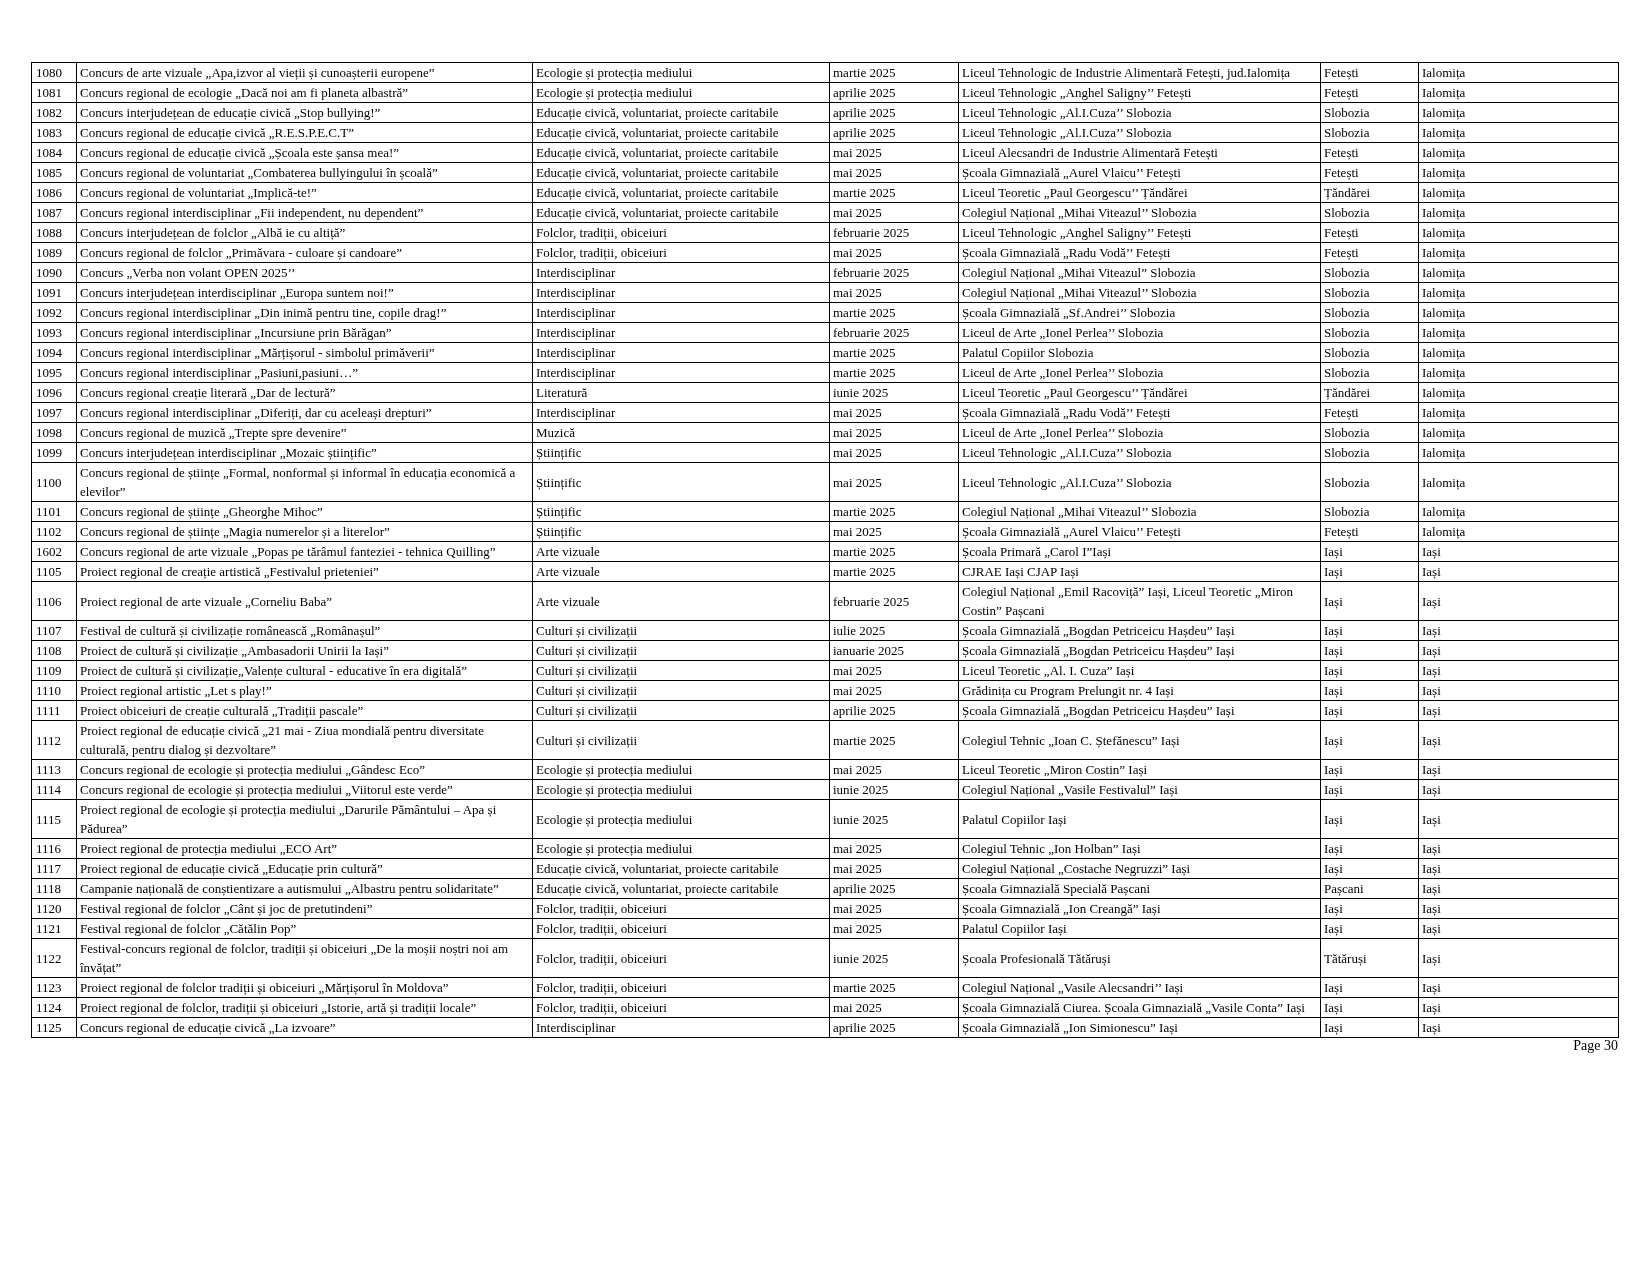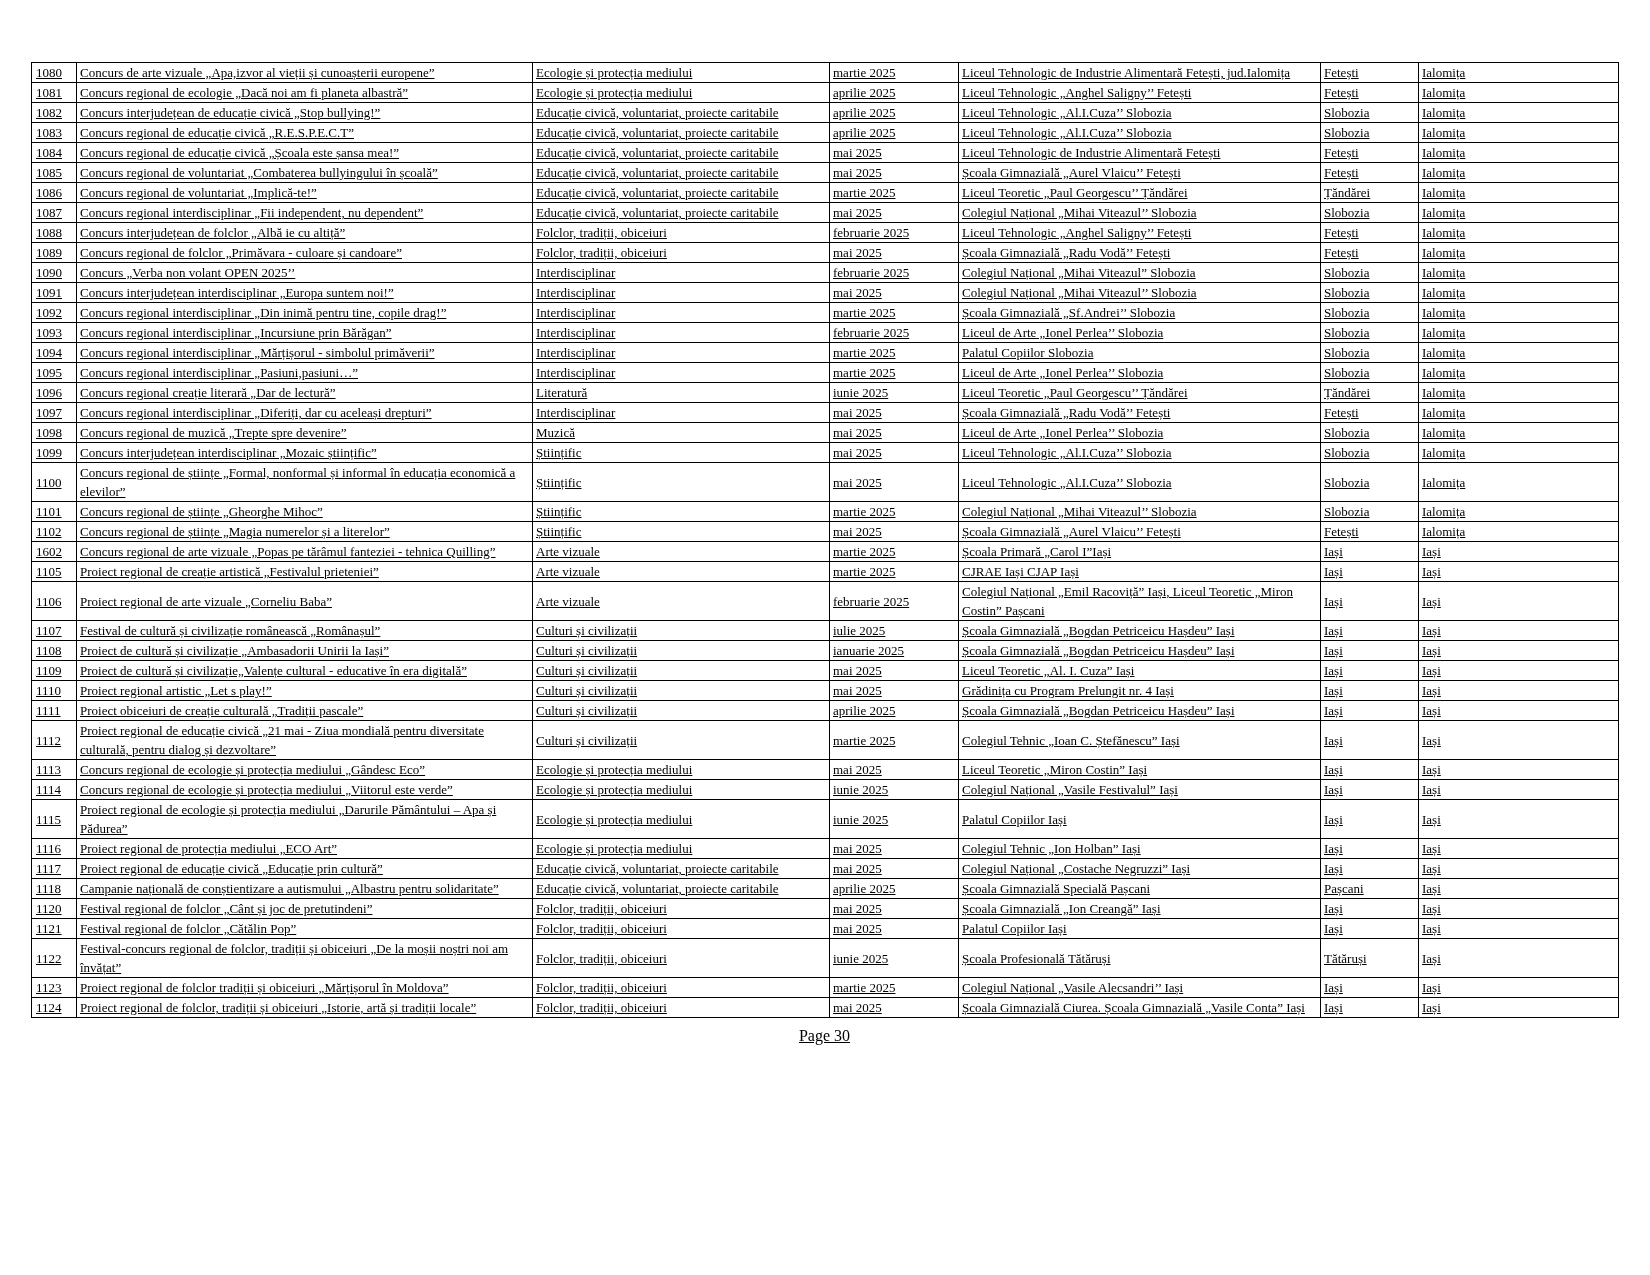--- a/index.html
+++ b/index.html
@@ -4,21 +4,21 @@
 <style>
   * { box-sizing: border-box; }
   html, body { margin: 0; padding: 0; }
   body {
     width: 1650px;
     height: 1275px;
     background: #ffffff;
     color: #000000;
     font-family: "Liberation Serif", "DejaVu Serif", serif;
   }
-  .sheet { padding: 62px 42px 0 31px; text-decoration: underline; }
+  .sheet { padding: 62px 42px 0 31px; }
   table.doc {
     border-collapse: collapse;
     table-layout: fixed;
     width: 1587px;
   }
   .doc td {
     border: 1px solid #000;
     padding: 0 2px 0 3px;
     font-size: 13px;
     line-height: 19px;
@@ -28,23 +28,22 @@
   .doc td.c-id { padding-left: 4px; }
   col.w-id   { width: 45px; }
   col.w-name { width: 456px; }
   col.w-cat  { width: 297px; }
   col.w-date { width: 129px; }
   col.w-inst { width: 362px; }
   col.w-loc  { width: 98px; }
   col.w-cty  { width: 200px; }
   .footer {
     width: 1587px;
-    text-align: center;
-    font-size: 16px;
-    margin-top: 9px;
+    text-align: right;
+    font-size: 14px;
   }
 </style>
 </head>
 <body>
 
 <div class="sheet">
   <table class="doc">
     <colgroup>
       <col class="w-id">
       <col class="w-name">
@@ -89,21 +88,21 @@
     <td>aprilie 2025</td>
     <td>Liceul Tehnologic „Al.I.Cuza’’ Slobozia</td>
     <td>Slobozia</td>
     <td>Ialomița</td>
   </tr>
         <tr>
     <td class="c-id">1084</td>
     <td>Concurs regional de educație civică „Școala este șansa mea!”</td>
     <td>Educație civică, voluntariat, proiecte caritabile</td>
     <td>mai 2025</td>
-    <td>Liceul Tehnologic de Industrie Alimentară Fetești</td>
+    <td>Liceul Alecsandri de Industrie Alimentară Fetești</td>
     <td>Fetești</td>
     <td>Ialomița</td>
   </tr>
         <tr>
     <td class="c-id">1085</td>
     <td>Concurs regional de voluntariat „Combaterea bullyingului în școală”</td>
     <td>Educație civică, voluntariat, proiecte caritabile</td>
     <td>mai 2025</td>
     <td>Școala Gimnazială „Aurel Vlaicu’’ Fetești</td>
     <td>Fetești</td>
@@ -435,16 +434,25 @@
   </tr>
         <tr>
     <td class="c-id">1124</td>
     <td>Proiect regional de folclor, tradiții și obiceiuri „Istorie, artă și tradiții locale”</td>
     <td>Folclor, tradiții, obiceiuri</td>
     <td>mai 2025</td>
     <td>Școala Gimnazială Ciurea. Școala Gimnazială „Vasile Conta” Iași</td>
     <td>Iași</td>
     <td>Iași</td>
   </tr>
+        <tr>
+    <td class="c-id">1125</td>
+    <td>Concurs regional de educație civică „La izvoare”</td>
+    <td>Interdisciplinar</td>
+    <td>aprilie 2025</td>
+    <td>Școala Gimnazială „Ion Simionescu” Iași</td>
+    <td>Iași</td>
+    <td>Iași</td>
+  </tr>
       </tbody>
   </table>
   <div class="footer">Page 30</div>
 </div>
 
 </body></html>

